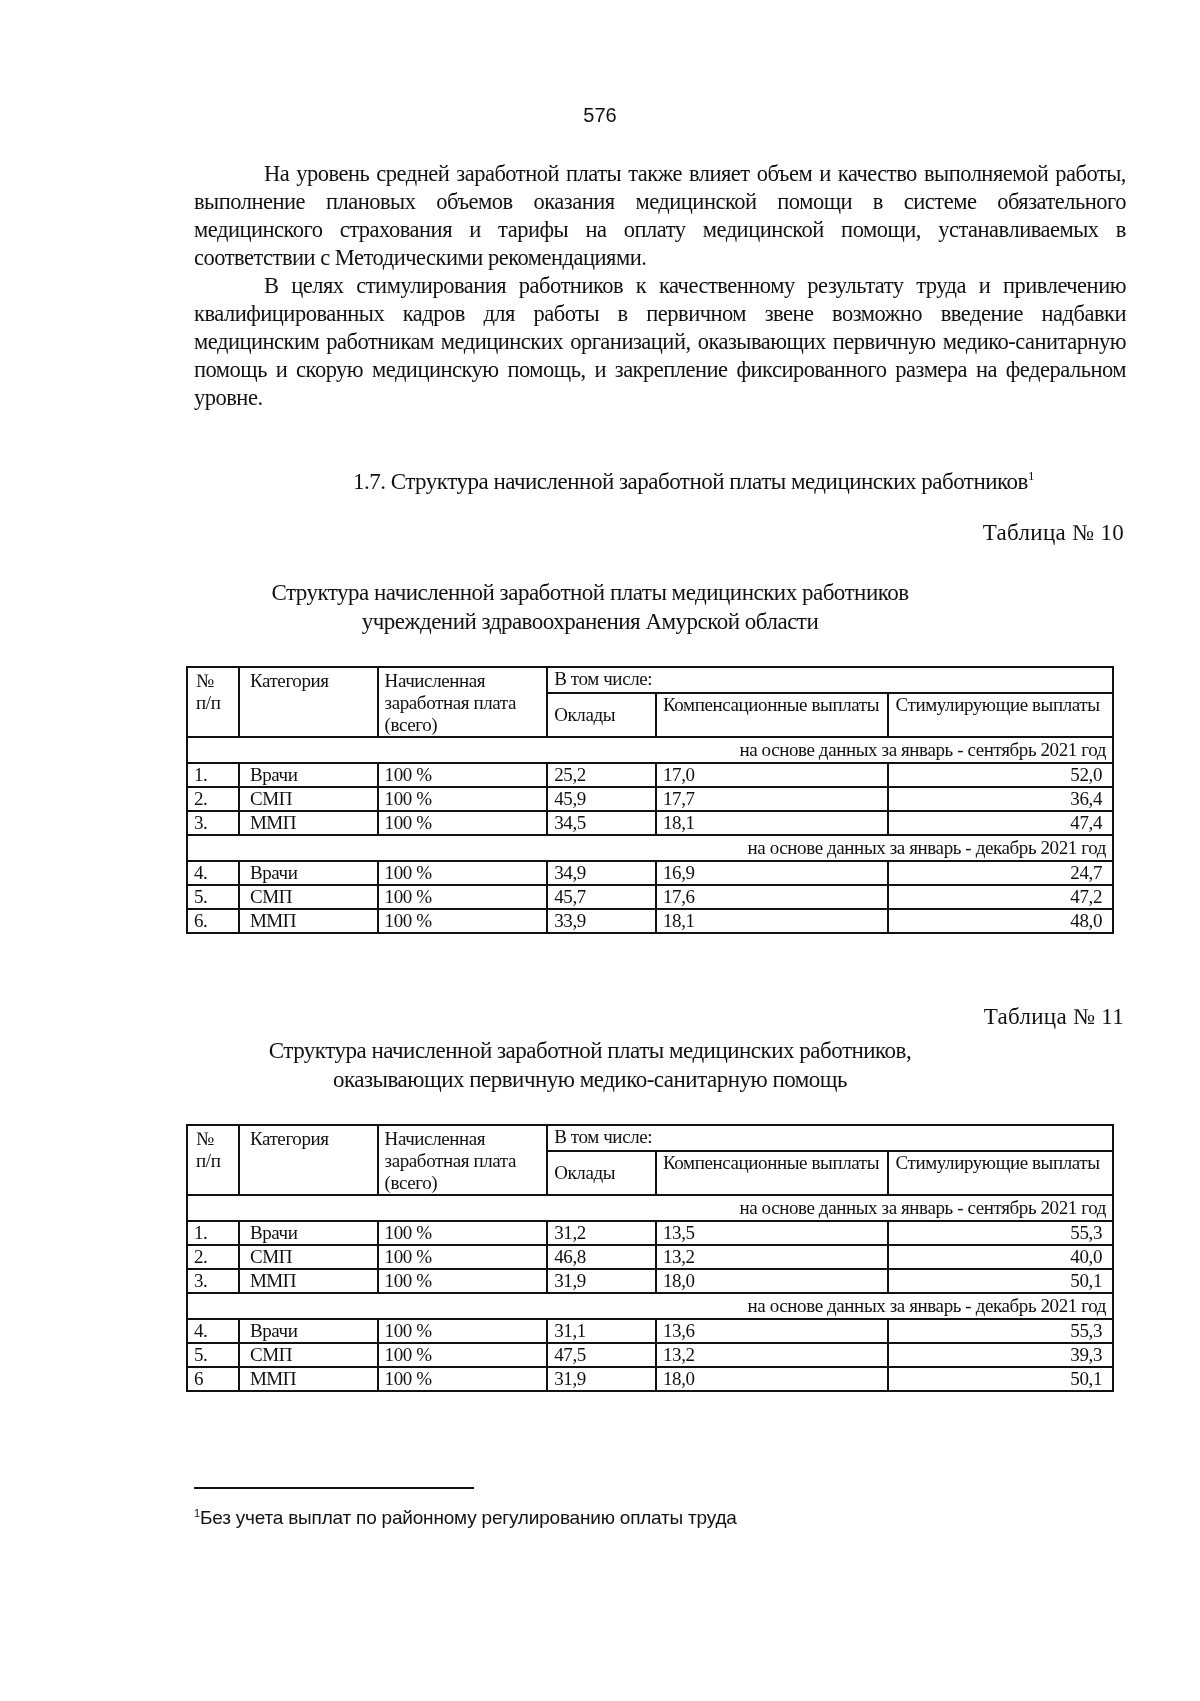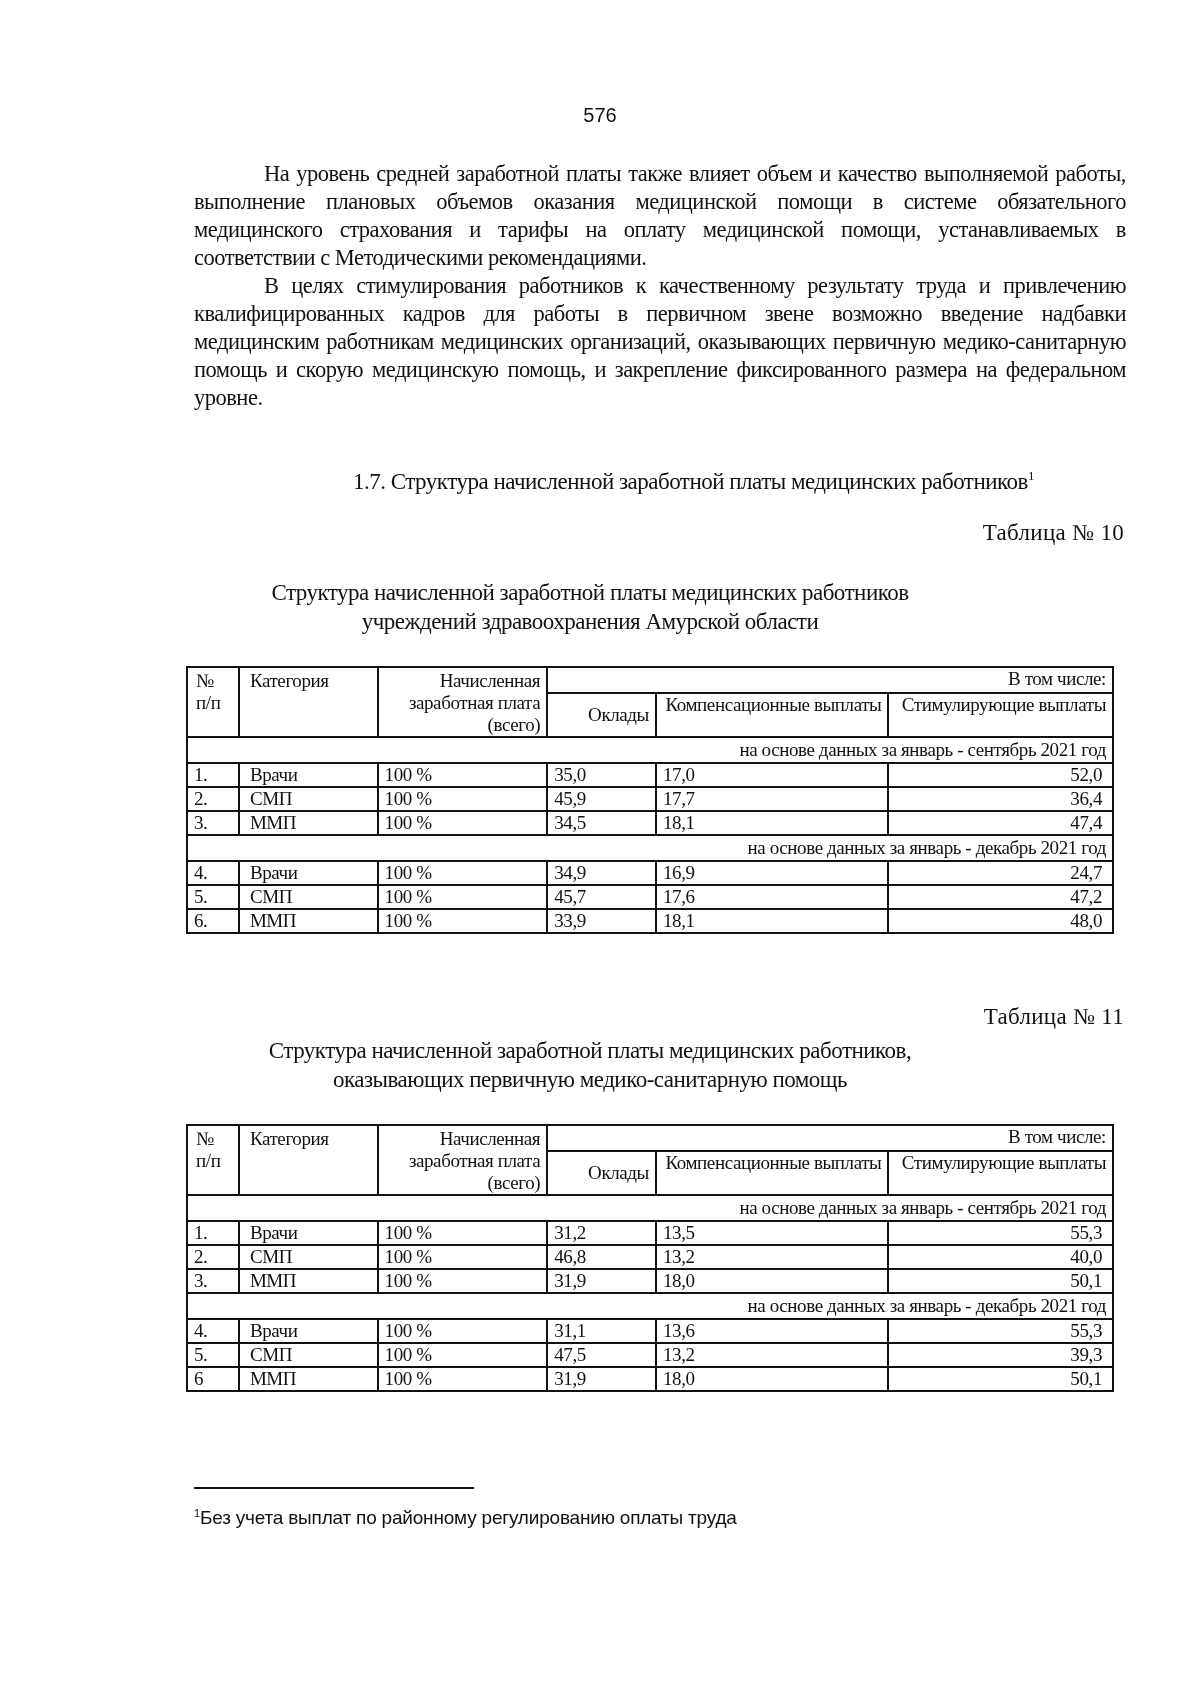--- a/index.html
+++ b/index.html
@@ -12,21 +12,21 @@
   .body-text p { margin: 0; text-indent: 70px; }
   #para-block { top: 160px; }
   .section-title { position: absolute; top: 468px; left: 317px; font-size: 23px; letter-spacing: -0.5px; margin-left: 36px; }
   .section-title sup { font-size: 13px; vertical-align: 9px; }
   .table-label { position: absolute; right: 76px; font-size: 23px; letter-spacing: 0.3px; }
   .table-caption { position: absolute; left: 0; width: 1180px; text-align: center; font-size: 23px;
                    line-height: 29px; letter-spacing: -0.5px; }
   table.data { position: absolute; left: 186px; width: 928px; border-collapse: collapse;
                font-size: 19px; letter-spacing: -0.4px; }
   table.data td, table.data th { border: 2px solid #111; padding: 0 6px; font-weight: normal; line-height: 22px; }
-  table.data th { vertical-align: top; text-align: right; }
+  table.data th { vertical-align: top; text-align: left; }
   table.data th.left { text-align: left; padding-left: 8px; }
   table.data th.mid { vertical-align: middle; }
   table.data td.num-idx { text-align: left; padding-left: 6px; }
   table.data td.cat { text-align: left; padding-left: 10px; }
   table.data td.c { text-align: left; }
   table.data td.r { text-align: right; padding-right: 10px; }
   table.data tr.period td { text-align: right; height: 24px; margin-left: 39px; }
   table.data tr.row td { height: 22px; }
   .footnote-rule { position: absolute; top: 1487px; left: 194px; width: 280px; border-top: 2px solid #111; }
   .footnote { position: absolute; top: 1507px; left: 194px; font-size: 19px; font-family: "Liberation Sans", sans-serif; letter-spacing: -0.2px; }
@@ -73,21 +73,21 @@
   </tr>
   </tbody>
     <tbody>
       <tr class="period">
         <td colspan="6">на основе данных за январь - сентябрь 2021 год</td>
       </tr>
       <tr class="row">
         <td class="num-idx">1.</td>
         <td class="cat">Врачи</td>
         <td class="c">100 %</td>
-        <td class="c">35,0</td>
+        <td class="c">25,2</td>
         <td class="c">17,0</td>
         <td class="r">52,0</td>
       </tr>
       <tr class="row">
         <td class="num-idx">2.</td>
         <td class="cat">СМП</td>
         <td class="c">100 %</td>
         <td class="c">45,9</td>
         <td class="c">17,7</td>
         <td class="r">36,4</td>

